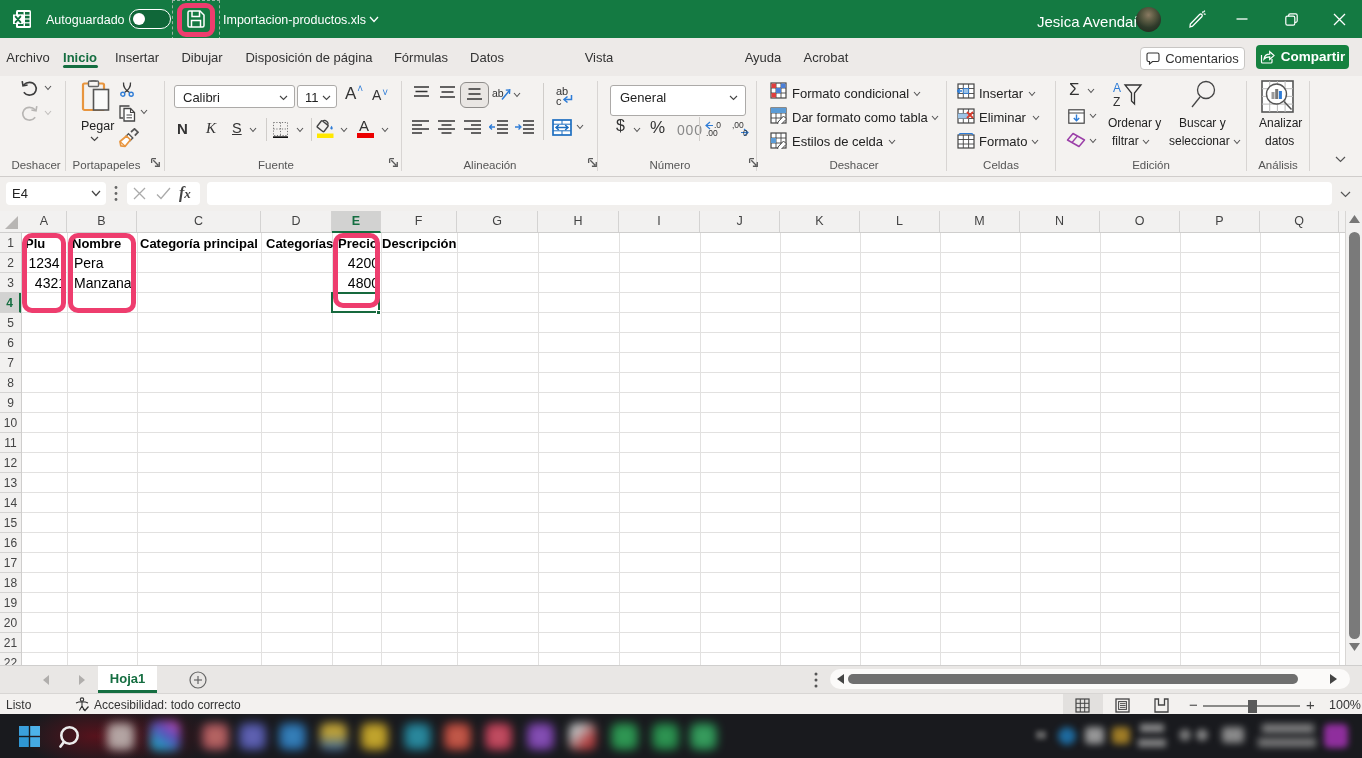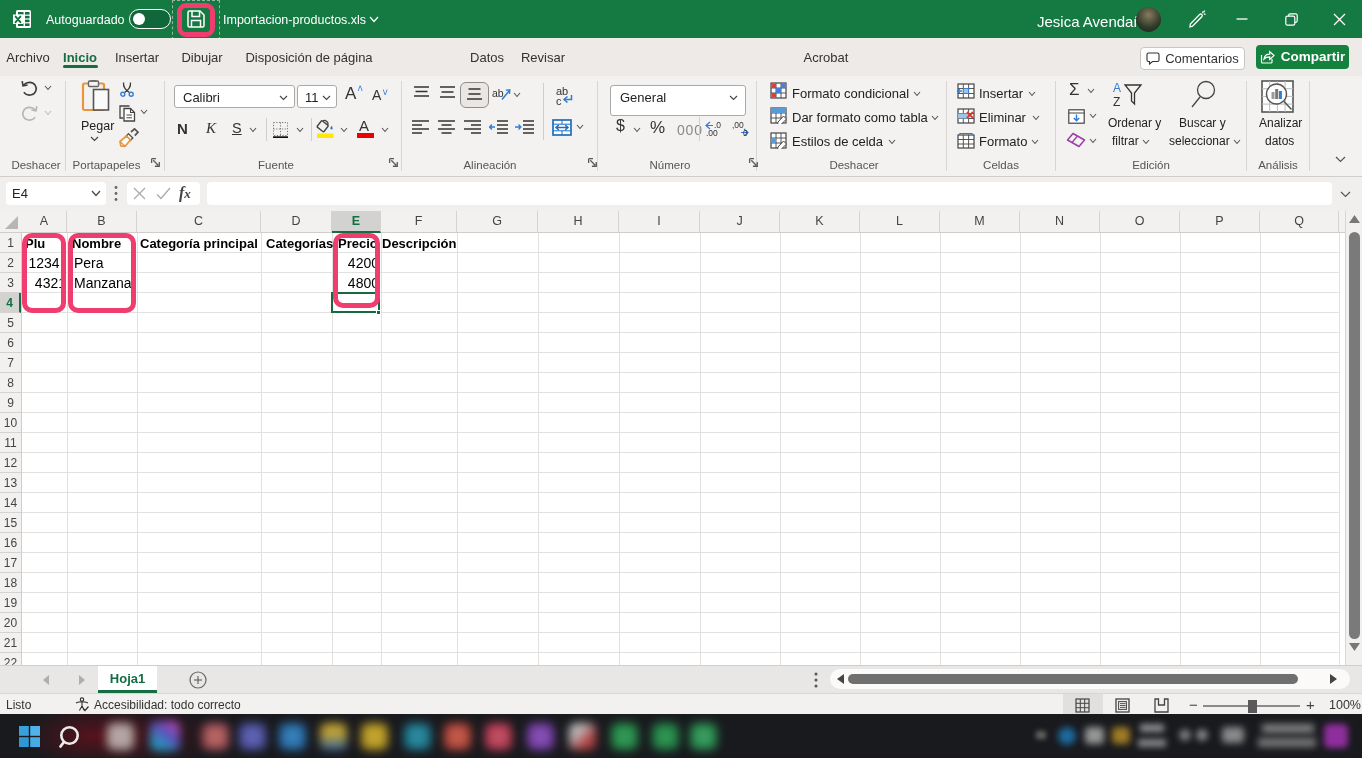--- a/index.html
+++ b/index.html
@@ -125,22 +125,24 @@
         </svg>
       </div>
 </div>
 
 <div id="tabstrip">
   <div class="tab" style="left:-42px">Archivo</div>
   <div class="tab active" style="left:10px">Inicio</div>
   <div class="tab" style="left:67px">Insertar</div>
   <div class="tab" style="left:132px">Dibujar</div>
   <div class="tab" style="left:239px">Disposición de página</div>
+  <div class="tab" style="left:351px">Fórmulas</div>
   <div class="tab" style="left:417px">Datos</div>
-  <div class="tab" style="left:473px">Revisar</div>
+  <div class="tab" style="left:529px">Vista</div>
+  <div class="tab" style="left:693px">Ayuda</div>
   <div class="tab" style="left:756px">Acrobat</div>
   <div id="inicio-ul"></div>
   <div id="btn-coment">
     <svg style="vertical-align:-2px;margin-right:5px" width="14" height="13" viewBox="0 0 14 13">
           <path d="M1 2.5 A1.5 1.5 0 0 1 2.5 1 H11.5 A1.5 1.5 0 0 1 13 2.5 V8 A1.5 1.5 0 0 1 11.5 9.5 H6.5 L3.5 12 V9.5 H2.5 A1.5 1.5 0 0 1 1 8 Z" fill="none" stroke="#333" stroke-width="1.1"></path>
         </svg>Comentarios</div>
   <div id="btn-compartir">
     <svg style="vertical-align:-2.5px;margin-right:6px" width="15" height="14" viewBox="0 0 15 14">
           <path d="M1.5 5 V12 A1 1 0 0 0 2.5 13 H11 A1 1 0 0 0 12 12 V9" fill="none" stroke="#fff" stroke-width="1.2"></path>
           <path d="M4 9 C4.5 5.5 7 4.2 9.7 4.2 V1.6 L14 5.6 L9.7 9.4 V6.8 C7.4 6.8 5.5 7.3 4 9 Z" fill="none" stroke="#fff" stroke-width="1.2"></path>

